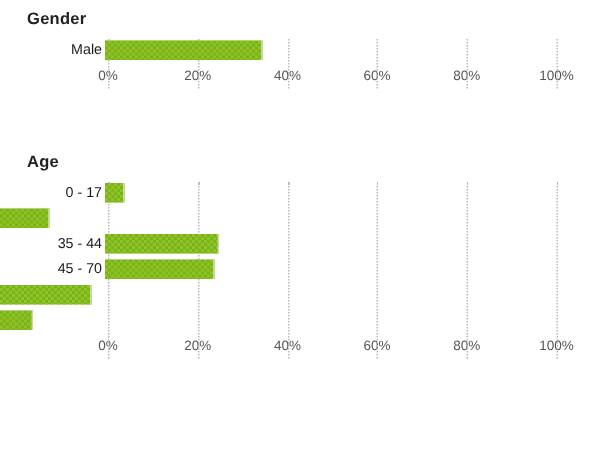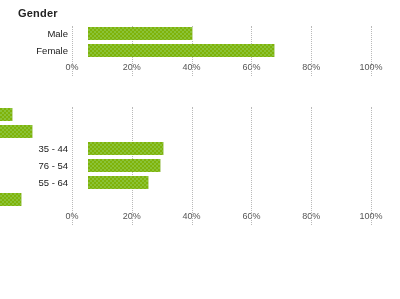--- a/index.html
+++ b/index.html
@@ -54,21 +54,21 @@
   .row {
     display: flex;
     align-items: center;
     height: 15px;
     margin-bottom: 2px;
   }
   .row:last-child { margin-bottom: 0; }
 
   .row-label {
     width: 68px;
-    padding-right: 20px;
+    padding-right: 2px;
     text-align: right;
     font-size: 9.5px;
     color: #1a1a1a;
     line-height: 11px;
     white-space: nowrap;
   }
 
   .bar-track {
     position: relative;
     width: 299px;
@@ -138,74 +138,69 @@
           <div class="gridline" style="left: 243.2px;"></div>
           <div class="gridline" style="left: 303px;"></div>
         </div>
       <div class="rows">
           <div class="row">
             <div class="row-label">Male</div>
             <div class="bar-track">
               <div class="bar" style="width: 104.65px; background-color: rgb(127, 178, 10);"></div>
             </div>
           </div>
-          <div class="row">
-            <div class="row-label">Female</div>
-            <div class="bar-track">
-              <div class="bar" style="width: 186.875px; background-color: rgb(127, 178, 10);"></div>
-            </div>
-          </div>
         </div>
       <div class="axis">
           <div class="tick" style="left: 72px;">0%</div>
           <div class="tick" style="left: 131.8px;">20%</div>
           <div class="tick" style="left: 191.6px;">40%</div>
           <div class="tick" style="left: 251.4px;">60%</div>
           <div class="tick" style="left: 311.2px;">80%</div>
           <div class="tick" style="left: 371px;">100%</div>
         </div>
     </div>
   </div>
 
   <div class="section age">
+    <div class="section-title">Age</div>
 
     <div class="plot">
       <div class="grid">
           <div class="gridline" style="left: 4px;"></div>
           <div class="gridline" style="left: 63.8px;"></div>
           <div class="gridline" style="left: 123.6px;"></div>
           <div class="gridline" style="left: 183.4px;"></div>
           <div class="gridline" style="left: 243.2px;"></div>
           <div class="gridline" style="left: 303px;"></div>
         </div>
       <div class="rows">
           <div class="row">
+            <div class="row-label">0 - 17</div>
             <div class="bar-track">
               <div class="bar" style="width: 13.455px; background-color: rgb(127, 178, 10);"></div>
             </div>
           </div>
           <div class="row">
             <div class="bar-track">
               <div class="bar" style="width: 32.89px; background-color: rgb(127, 178, 10);"></div>
             </div>
           </div>
           <div class="row">
             <div class="row-label">35 - 44</div>
             <div class="bar-track">
               <div class="bar" style="width: 76.245px; background-color: rgb(127, 178, 10);"></div>
             </div>
           </div>
           <div class="row">
-            <div class="row-label">76 - 54</div>
+            <div class="row-label">45 - 70</div>
             <div class="bar-track">
               <div class="bar" style="width: 73.255px; background-color: rgb(127, 178, 10);"></div>
             </div>
           </div>
           <div class="row">
-            <div class="row-label">55 - 64</div>
             <div class="bar-track">
               <div class="bar" style="width: 61.295px; background-color: rgb(127, 178, 10);"></div>
             </div>
           </div>
           <div class="row">
             <div class="bar-track">
               <div class="bar" style="width: 22.425px; background-color: rgb(127, 178, 10);"></div>
             </div>
           </div>
         </div>

